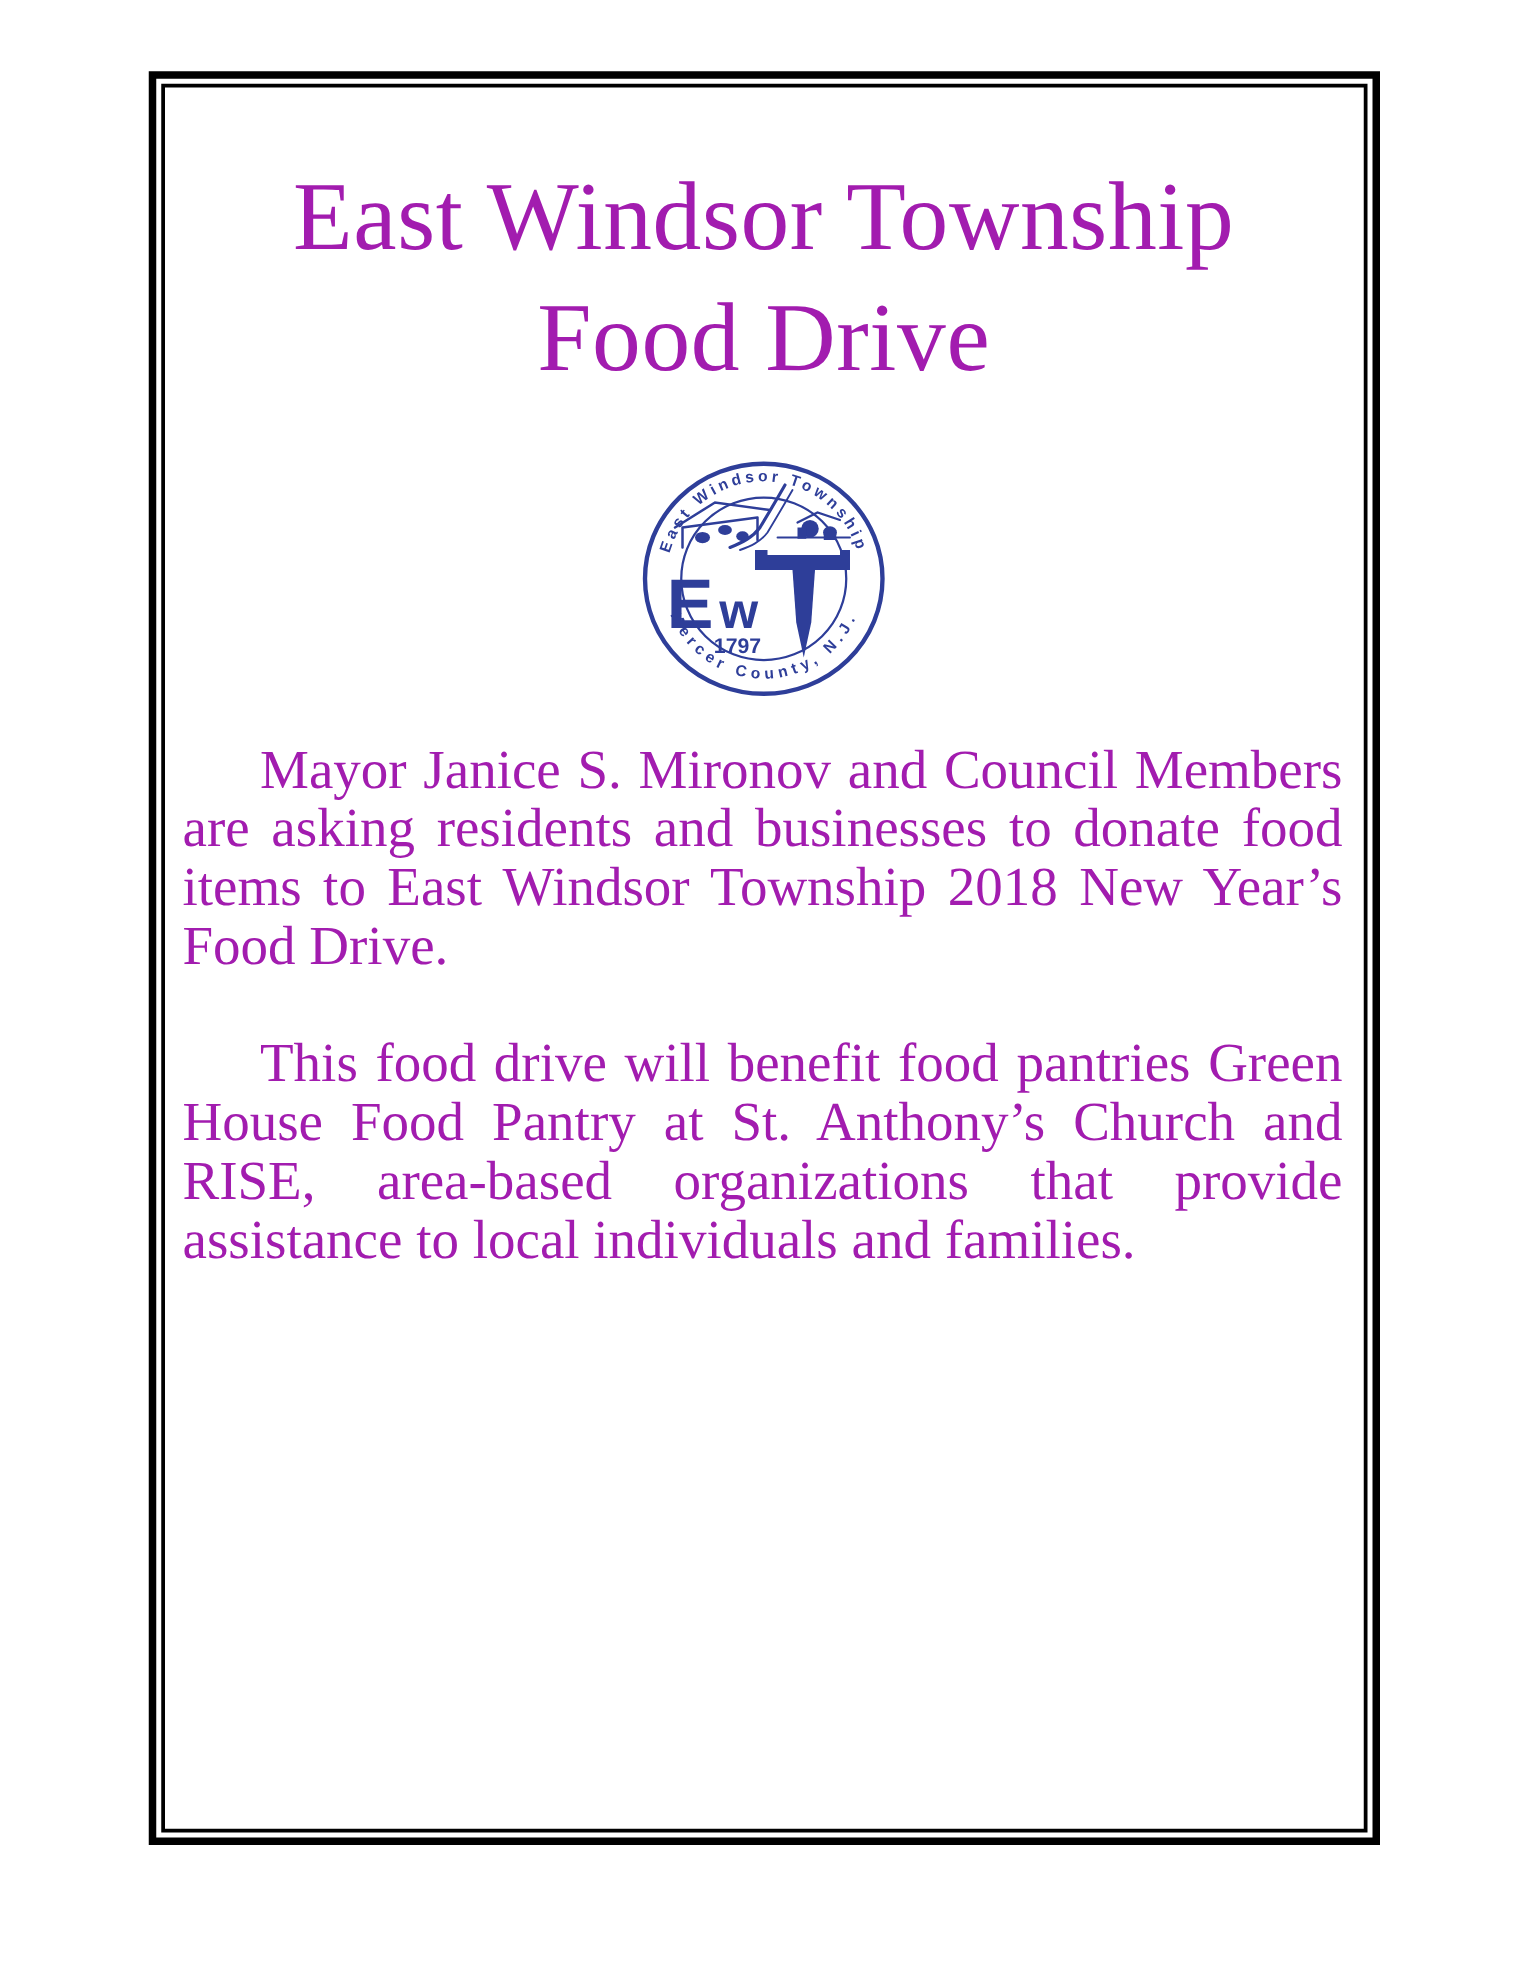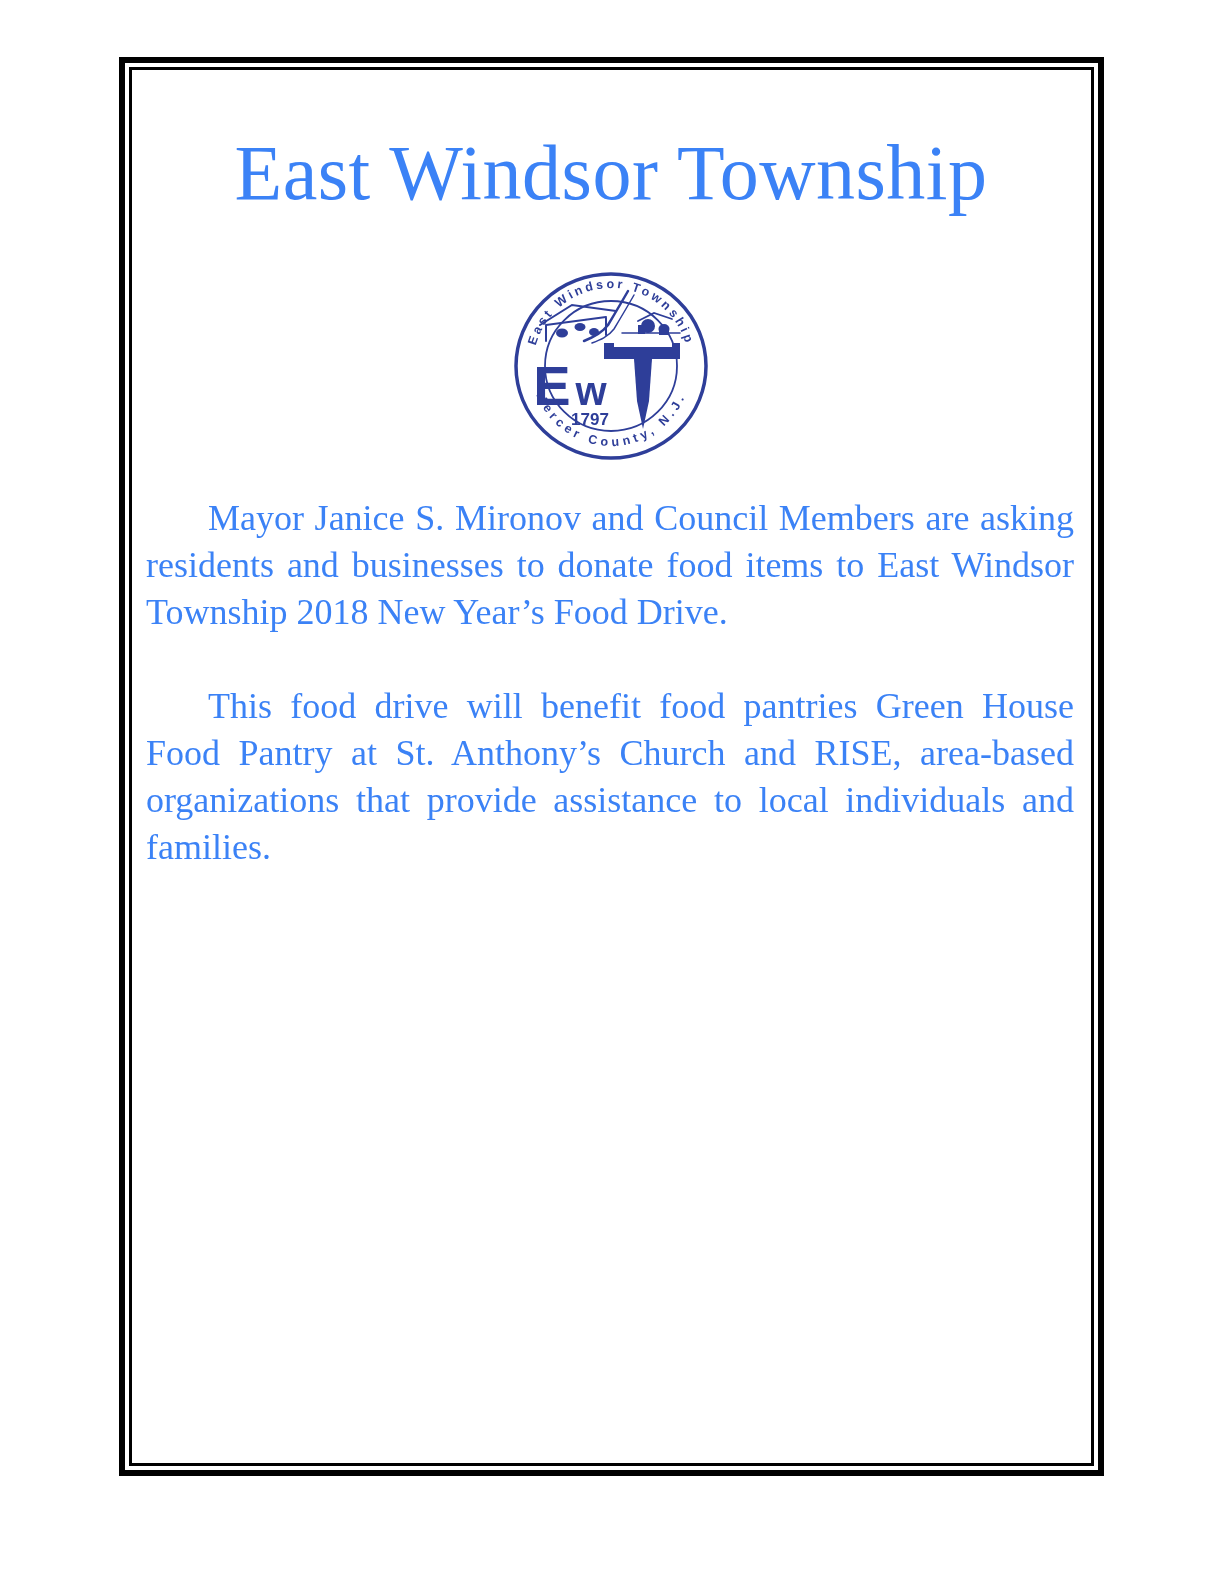--- a/index.html
+++ b/index.html
@@ -3,21 +3,21 @@
 <meta charset="utf-8">
 <style>
   * { margin: 0; padding: 0; box-sizing: border-box; }
   html, body { background: #ffffff; }
   .page {
     position: relative;
     width: 1224px;
     height: 1540px;
     background: #ffffff;
     font-family: "Liberation Serif", serif;
-    color: #3b82f6;
+    color: #a21caf;
     overflow: hidden;
   }
   .frame {
     position: absolute;
     left: 119px;
     top: 57px;
     width: 985px;
     height: 1419px;
     border: 6px solid #000000;
     padding: 4px;
@@ -52,39 +52,40 @@
     font-weight: bold;
     font-size: 12.5px;
   }
   .seal-mono {
     font-family: "Liberation Sans", sans-serif;
     font-weight: bold;
   }
   .body-text {
     margin-top: 30px;
     padding: 0 2px 0 0;
-    font-size: 36px;
+    font-size: 44px;
     line-height: 47px;
     text-align: justify;
   }
   .body-text p {
     text-indent: 62px;
     margin-bottom: 47px;
   }
   .body-text p:last-child { margin-bottom: 0; }
 </style>
 </head>
 <body>
 
 <div class="page">
   <div class="frame">
     <div class="frame-inner">
 
       <div class="title-block">
         <div class="title-line">East Windsor Township</div>
+        <div class="title-line">Food Drive</div>
       </div>
 
       <div class="seal-wrap">
         <svg width="202" height="196" viewBox="0 0 202 196">
           <g fill="none" stroke="#2e3e99">
 
             <ellipse cx="101" cy="97" rx="95" ry="92" stroke-width="3.5"></ellipse>
 
             <ellipse cx="101" cy="97" rx="66" ry="65" stroke-width="1.8"></ellipse>
           </g>

